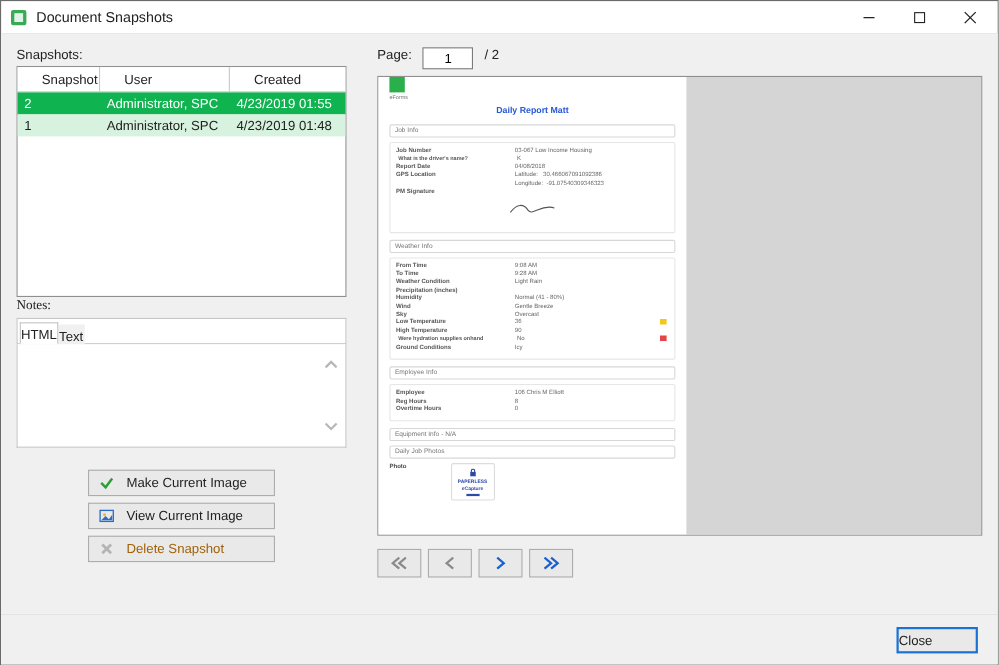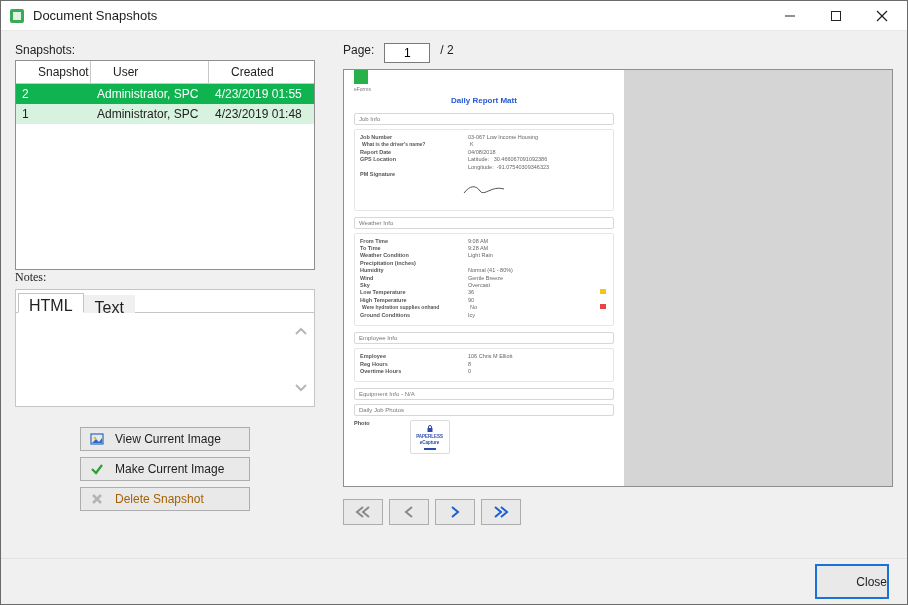--- a/index.html
+++ b/index.html
@@ -20,21 +20,21 @@
   .grid-head div:last-child { border-right: none; }
   .col-snap { width: 75px; }
   .col-user { width: 118px; }
   .col-created { flex: 1; }
   .grid-row { display: flex; font-size: 12px; }
   .grid-row div { padding: 3px 6px; white-space: nowrap; overflow: hidden; }
   .row-selected { background: #0fb350; color: #fff; }
   .row-alt { background: #d7f3df; }
   .notes-lbl { margin-top: 0; margin-bottom: 4px; font-family: Liberation Serif, serif; }
   .tabs-wrap { background: #fff; border: 1px solid #c5c5c5; padding: 2px 0 0 2px; display: flex; height: 24px; position: relative; }
-  .tab { padding: 3px 10px; font-size: 16px; border: 1px solid transparent; position: relative; top: 3px; background: #f0f0f0; }
+  .tab { padding: 3px 0; font-size: 12px; border: 1px solid transparent; position: relative; top: 3px; background: #f0f0f0; }
   .tab.active { border: 1px solid #c5c5c5; border-bottom-color: #fff; background: #fff; top: 1px; z-index: 2; }
   .notes-body { border: 1px solid #c5c5c5; border-top: none; background: #fff; height: 94px; position: relative; }
   .scroll-hint { position: absolute; right: 4px; width: 16px; display: flex; flex-direction: column; justify-content: space-between; height: 70px; top: 12px; color: #b7b7b7; }
   .action-btns { margin-top: 20px; display: flex; flex-direction: column; gap: 6px; align-items: center; }
   .action-btn { width: 170px; height: 24px; border: 1px solid #adadad; background: #e9e9e9; display: flex; align-items: center; gap: 10px; padding: 0 8px; font-size: 12px; }
   .action-btn.disabled { color: #a16207; }
   .action-btn .ic { width: 16px; height: 16px; display: flex; align-items: center; justify-content: center; }
   .right { flex: 1; display: flex; flex-direction: column; min-width: 0; }
   .page-bar { display: flex; align-items: flex-start; gap: 10px; margin-bottom: 6px; font-size: 12px; }
   .page-input { width: 46px; height: 20px; border: 1px solid #7a7a7a; text-align: center; font-size: 12px; }
@@ -51,21 +51,21 @@
   .sub { font-size: 5px; color: #888; margin-left: 2px; }
   .flag { width: 6px; height: 5px; position: absolute; right: 2px; }
   .flag.yellow { background: #f5c518; }
   .flag.red { background: #e64545; }
   .sig { text-align: center; margin: 4px 0 6px; }
   .photo-block { display:flex; align-items:flex-start; gap: 40px; margin-top:4px; }
   .thumb { width: 40px; height: 34px; border:1px solid #dcdcdc; border-radius:2px; display:flex; flex-direction:column; align-items:center; justify-content:center; font-size:4.5px; font-weight:700; color:#2c4aa8; gap:1px; }
   .nav-btns { margin-top: 12px; display: flex; gap: 6px; }
   .nav-btn { width: 40px; height: 26px; border: 1px solid #adadad; background: #e9e9e9; display: flex; align-items: center; justify-content: center; }
   .footer { height: 46px; display: flex; align-items: center; justify-content: flex-end; padding-right: 18px; background: #f0f0f0; border-top: 1px solid #e2e2e2; }
-  .close-btn { width: 74px; height: 35px; border: 2px solid #1a72d6; background: #e9e9e9; font-size: 12px; display:flex; align-items:center; justify-content:flex-end; }
+  .close-btn { width: 74px; height: 24px; border: 2px solid #1a72d6; background: #e9e9e9; font-size: 12px; display:flex; align-items:center; justify-content:flex-start; }
 </style>
 </head>
 <body>
 
 <div class="window">
   <div class="titlebar">
     <span class="app-icon">
       <svg width="16" height="16" viewBox="0 0 16 16">
           <rect x="1" y="1" width="14" height="14" rx="2" fill="#3aaa57"></rect>
           <rect x="4" y="4" width="8" height="8" fill="#fff" opacity="0.85"></rect>
@@ -126,34 +126,34 @@
           <svg width="14" height="14">
               <path d="M2 4 L7 9 L12 4" fill="none" stroke="#b7b7b7" stroke-width="2"></path>
             </svg>
         </div>
       </div>
 
       <div class="action-btns">
         <div class="action-btn">
           <span class="ic">
               <svg width="14" height="14">
+                <path d="M2 7 L6 11 L12 3" fill="none" stroke="#2aa035" stroke-width="2.2"></path>
+              </svg>
+            </span>
+          <span>Make Current Image</span>
+        </div>
+        <div class="action-btn">
+          <span class="ic">
+              <svg width="14" height="14">
                 <rect x="1" y="2" width="12" height="10" fill="none" stroke="#2b6cc4" stroke-width="1.2"></rect>
                 <circle cx="5" cy="6" r="1.3" fill="#f3b13a"></circle>
                 <path d="M2 11 L6 7 L9 10 L12 6 L12 11 Z" fill="#2b6cc4"></path>
               </svg>
             </span>
           <span>View Current Image</span>
-        </div>
-        <div class="action-btn">
-          <span class="ic">
-              <svg width="14" height="14">
-                <path d="M2 7 L6 11 L12 3" fill="none" stroke="#2aa035" stroke-width="2.2"></path>
-              </svg>
-            </span>
-          <span>Make Current Image</span>
         </div>
         <div class="action-btn disabled">
           <span class="ic">
               <svg width="14" height="14">
                 <line x1="3" y1="3" x2="11" y2="11" stroke="#b4b4b4" stroke-width="2.5"></line>
                 <line x1="11" y1="3" x2="3" y2="11" stroke="#b4b4b4" stroke-width="2.5"></line>
               </svg>
             </span>
           <span>Delete Snapshot</span>
         </div>

